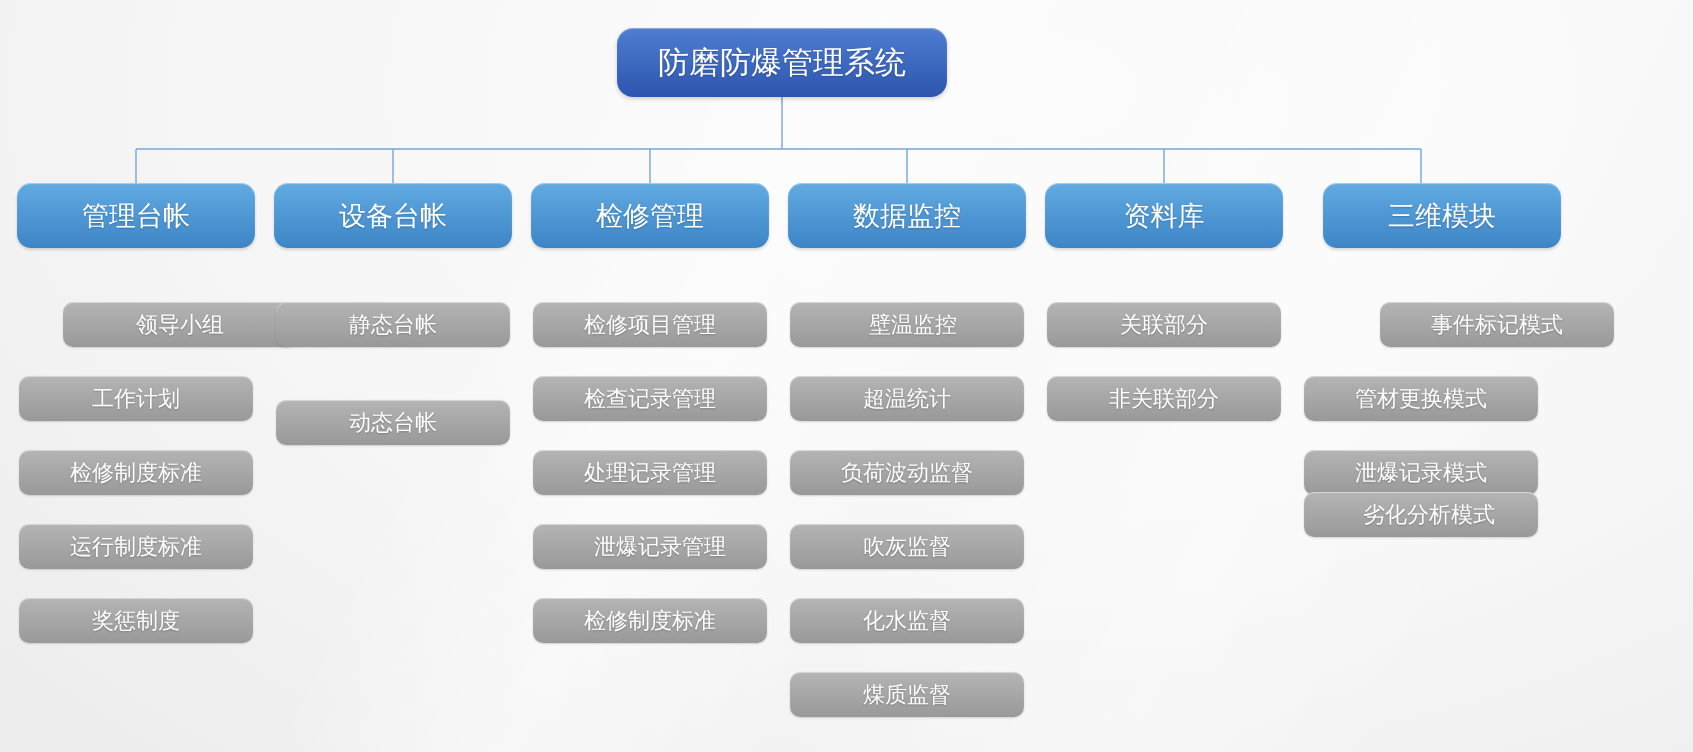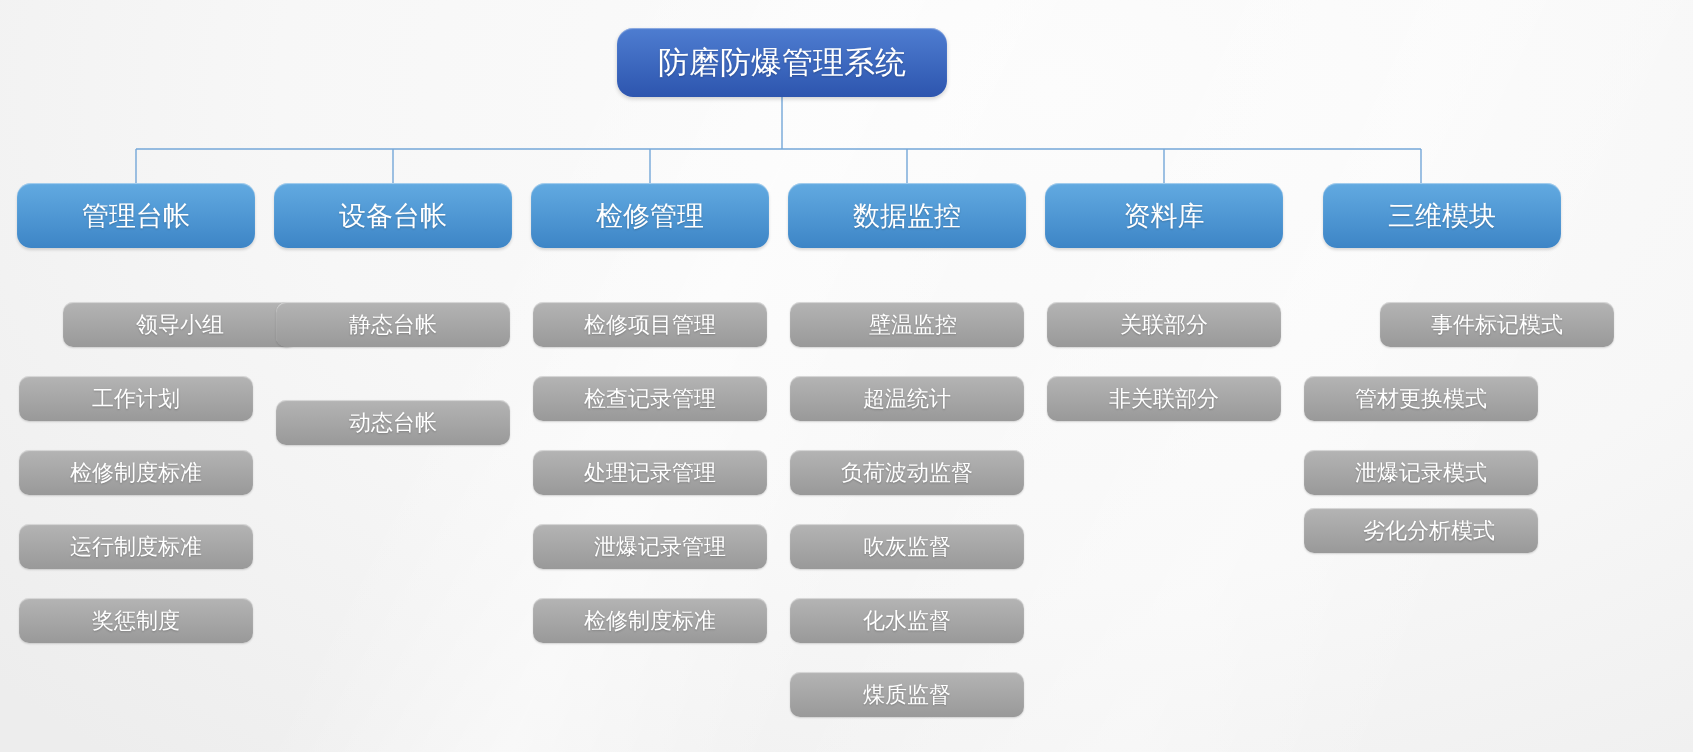--- a/index.html
+++ b/index.html
@@ -156,17 +156,17 @@
       </div>
       <div class="node child-node" style="left: 1380px; top: 302px; justify-content: center;">
         <span>事件标记模式</span>
       </div>
       <div class="node child-node" style="left: 1304px; top: 376px;">
         <span>管材更换模式</span>
       </div>
       <div class="node child-node" style="left: 1304px; top: 450px;">
         <span>泄爆记录模式</span>
       </div>
-      <div class="node child-node" style="left: 1304px; top: 508px; padding-left: 16px;">
+      <div class="node child-node" style="left: 1304px; top: 492px; padding-left: 16px;">
         <span>劣化分析模式</span>
       </div>
     </div>
 </div>
 
 </body></html>

